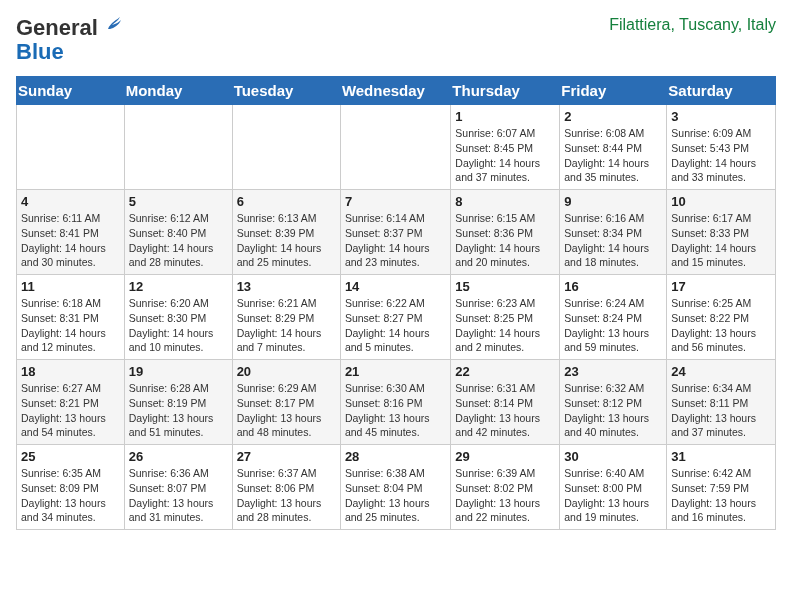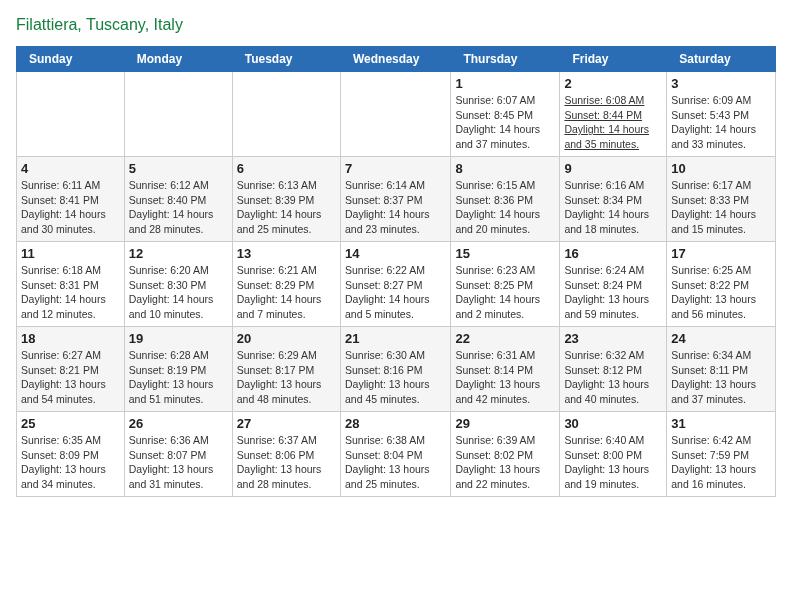--- a/index.html
+++ b/index.html
@@ -44,23 +44,23 @@
       color: #15803d;
     }
     .calendar-table {
       width: 100%;
       border-collapse: collapse;
       font-size: 11px;
     }
     .calendar-table th {
       background: #2a6db5;
       color: #fff;
-      padding: 5px 12px;
+      padding: 5px 1px;
       text-align: left;
-      font-size: 12px;
+      font-size: 15px;
       border: 1px solid #2a6db5;
     }
     .calendar-table td {
       border: 1px solid #ccc;
       vertical-align: top;
       padding: 4px;
       width: 113px;
       min-height: 80px;
       height: 85px;
     }
@@ -103,20 +103,29 @@
       background: #f5f5f5;
       border: 1px solid #ccc;
       display: inline-block;
     }
   </style>
 </head>
 <body>
 
 <div class="page">
   <div class="header">
+    <div class="logo">
+      <div style="display:flex;align-items:center;">
+        <span class="logo-text logo-general">General</span>
+        <svg width="22" height="22" viewBox="0 0 22 22" style="margin-left:2px;margin-top:-4px;">
+          <path d="M8 14 C10 8, 18 4, 20 2 C18 6, 14 8, 12 10 C16 9, 19 7, 21 5 C19 10, 14 13, 10 14 Z" fill="#2a6db5"></path>
+        </svg>
+      </div>
+      <span class="logo-text logo-blue">Blue</span>
+    </div>
     <div class="title-block">
       <div class="location">Filattiera, Tuscany, Italy</div>
     </div>
   </div>
 
   <table class="calendar-table">
     <thead>
       <tr>
       <th>Sunday</th>
           <th>Monday</th>
@@ -135,21 +144,21 @@
           <td class="empty-cell"></td>
           <td>
             <span class="day-number">1</span>
             <div class="day-info" style="white-space: pre-line;">Sunrise: 6:07 AM
 Sunset: 8:45 PM
 Daylight: 14 hours
 and 37 minutes.</div>
           </td>
           <td>
             <span class="day-number">2</span>
-            <div class="day-info" style="white-space: pre-line; text-decoration: underline;">Sunrise: 6:08 AM
+            <div class="day-info" style="white-space: pre-line;">Sunrise: 6:08 AM
 Sunset: 8:44 PM
 Daylight: 14 hours
 and 35 minutes.</div>
           </td>
           <td>
             <span class="day-number">3</span>
             <div class="day-info" style="white-space: pre-line;">Sunrise: 6:09 AM
 Sunset: 5:43 PM
 Daylight: 14 hours
 and 33 minutes.</div>

